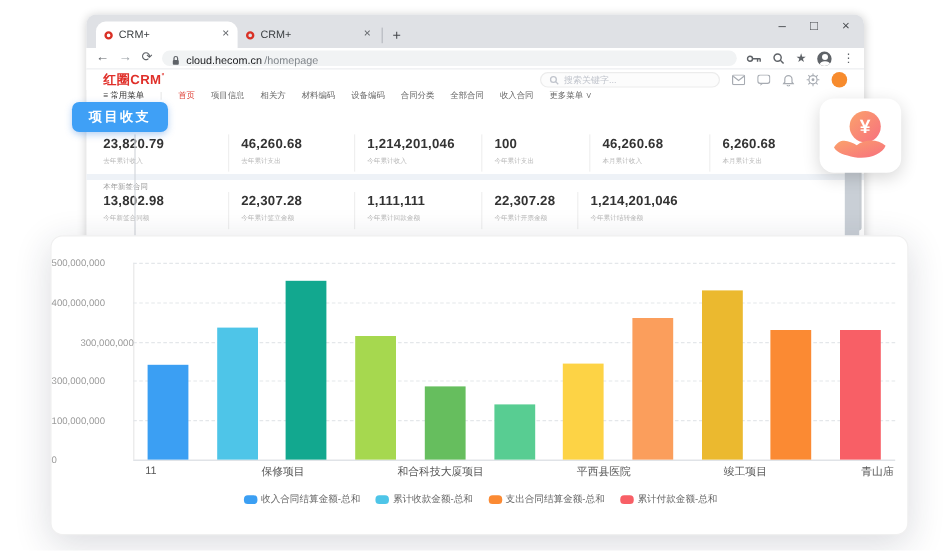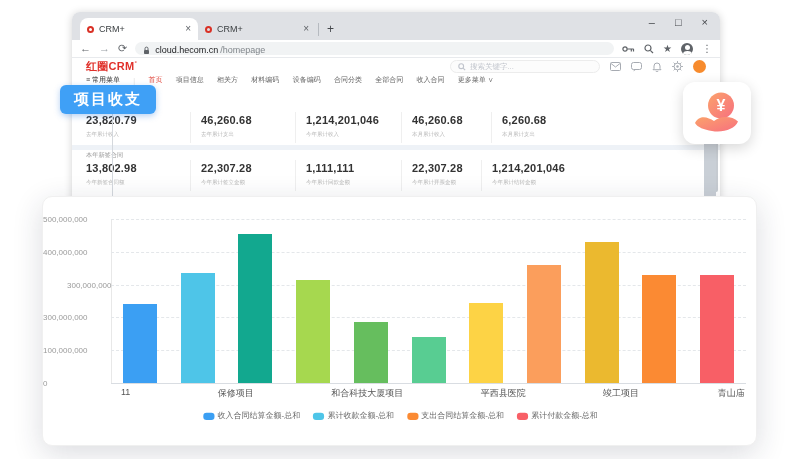--- a/index.html
+++ b/index.html
@@ -60,21 +60,21 @@
   .stat-col + .stat-col{border-left:1px solid #efefef;padding-left:10px;}
   .stat-num{font-size:11px;font-weight:bold;color:#333;letter-spacing:.2px;}
   .stat-sub{font-size:10px;color:#b8b8b8;transform:scale(.55);transform-origin:0 50%;white-space:nowrap;margin-top:1px;}
   .band{position:absolute;left:0;width:100%;height:5px;background:#eef2f7;}
   .sectitle{position:absolute;left:14px;top:139px;font-size:10px;color:#9a9a9a;
             transform:scale(.62);transform-origin:0 0;white-space:nowrap;}
   .scrollbar{position:absolute;right:2px;top:96px;width:4px;height:84px;background:#c6cbd1;border-radius:2px;}
 
   
   .badge{position:absolute;left:60px;top:85px;z-index:5;background:#3FA0F6;color:#fff;
-         font-size:15px;font-weight:bold;padding:5px 14px;border-radius:6px;letter-spacing:2px;
+         font-size:11px;font-weight:bold;padding:5px 14px;border-radius:6px;letter-spacing:2px;
          box-shadow:0 2px 6px rgba(40,120,220,.35);}
   .badge-line{position:absolute;left:112px;top:112px;width:1px;height:86px;background:#d4d8dd;z-index:2;}
   .iconcard{position:absolute;left:683px;top:82px;width:68px;height:62px;background:#fff;border-radius:12px;
             z-index:5;box-shadow:0 4px 14px rgba(0,0,0,.16);display:flex;align-items:center;justify-content:center;}
   .icon-conn{position:absolute;left:704px;top:140px;width:12px;height:58px;background:#c9cfd6;z-index:2;}
 
   
   .card{position:absolute;left:42px;top:196px;width:715px;height:250px;background:#fff;border-radius:10px;
         z-index:3;box-shadow:0 8px 30px rgba(30,40,60,.16);border:1px solid #f0f0f0;}
   .ytick{position:absolute;left:0;width:60px;text-align:left;font-size:8px;color:#9a9a9a;}
@@ -211,20 +211,24 @@
         </div>
         <div class="stat-col">
           <div class="stat-num">46,260.68</div>
           <div class="stat-sub">去年累计支出</div>
         </div>
         <div class="stat-col">
           <div class="stat-num">1,214,201,046</div>
           <div class="stat-sub">今年累计收入</div>
         </div>
         <div class="stat-col">
+          <div class="stat-num">100</div>
+          <div class="stat-sub">今年累计支出</div>
+        </div>
+        <div class="stat-col">
           <div class="stat-num">46,260.68</div>
           <div class="stat-sub">本月累计收入</div>
         </div>
         <div class="stat-col">
           <div class="stat-num">6,260.68</div>
           <div class="stat-sub">本月累计支出</div>
         </div>
       </div>
     <div class="band" style="top:133px;"></div>
     <div class="sectitle">本年新签合同</div>

